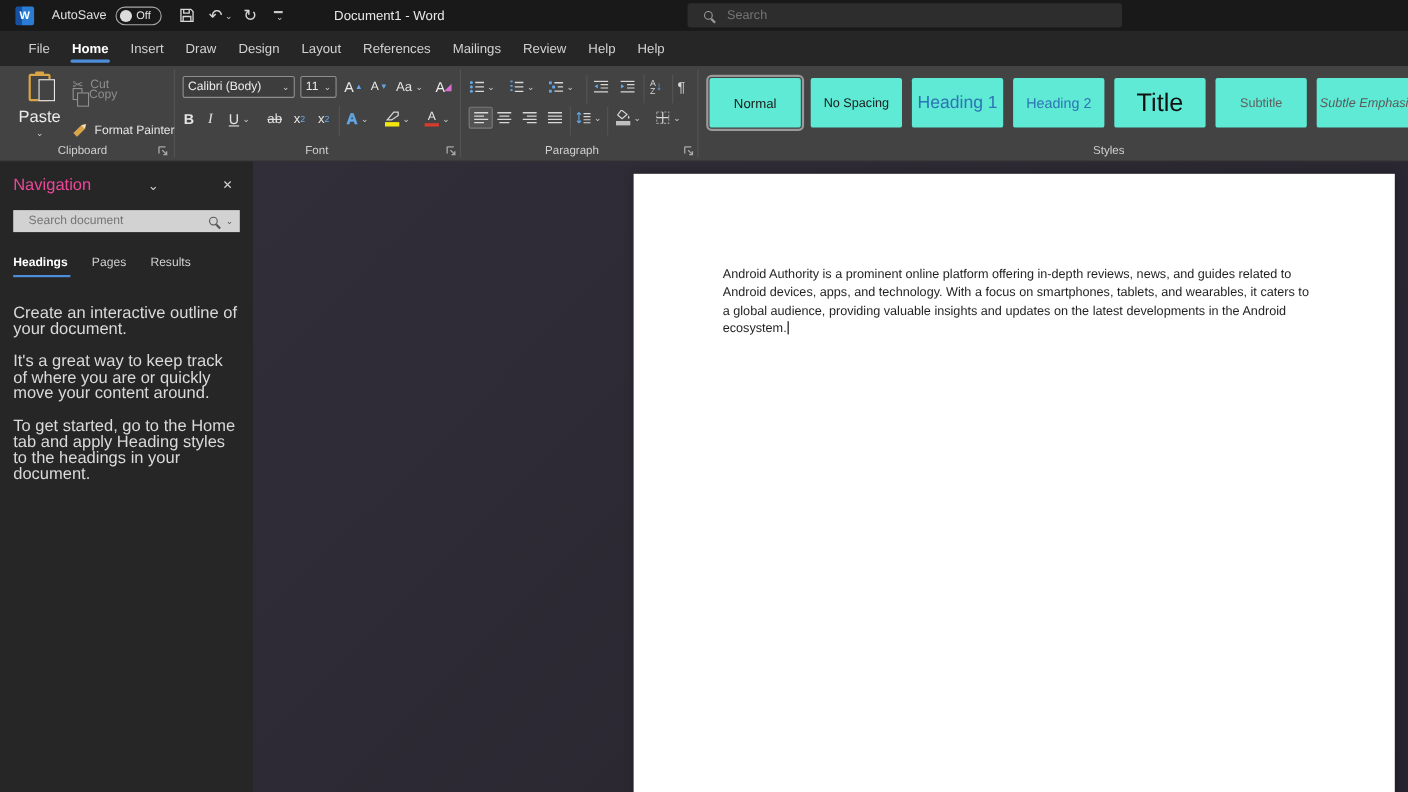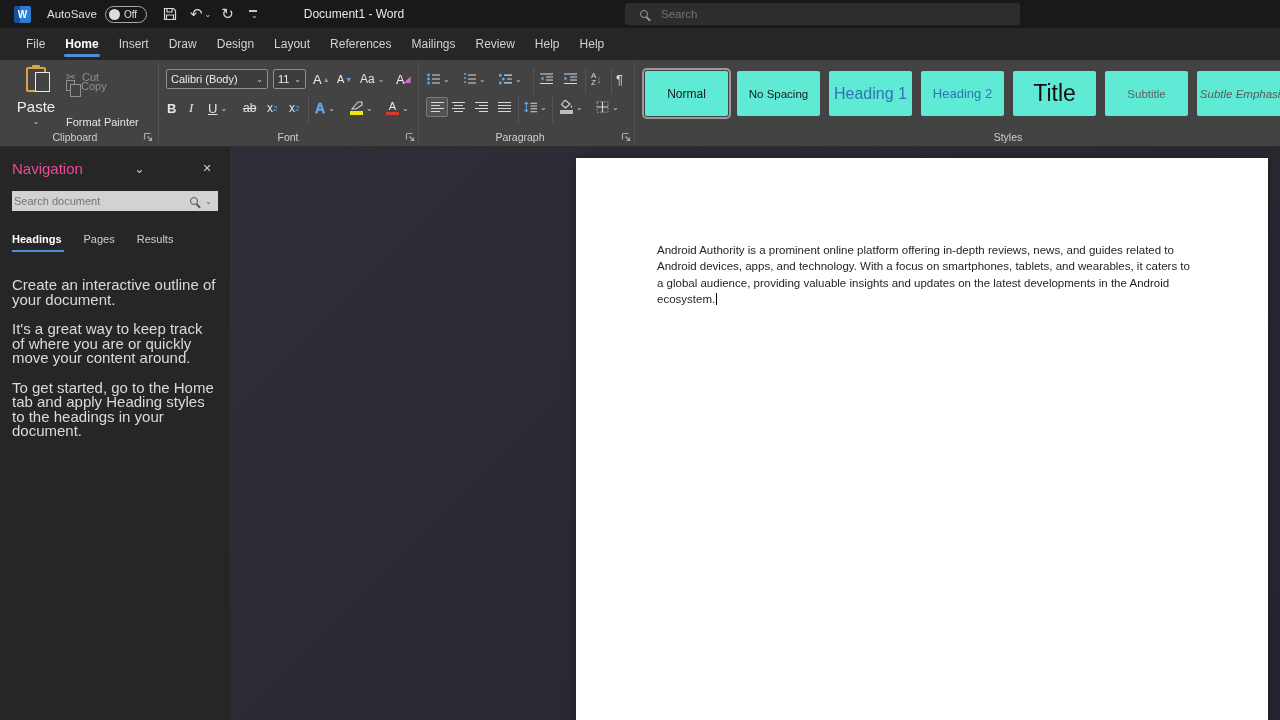--- a/index.html
+++ b/index.html
@@ -88,21 +88,21 @@
   .sc-subtle { font-size:11.5px; color:#5a5a5a; font-style:italic; }
 
   
   .main { display:flex; height:573px; }
   .navpane { width:230px; background:#262626; color:#e6e6e6; position:relative; flex:none; }
   .nav-title-row { display:flex; align-items:center; padding:13px 12px 0; }
   .nav-title { font-size:15px; color:#ec4899; }
   .nav-title-row .ctrl { margin-left:auto; color:#cfcfcf; font-size:12px; width:22px; text-align:center; }
   .nav-search { margin:14px 12px 0; height:20px; background:#d2d2d2; display:flex; align-items:center; }
   .nav-search input { flex:1; background:transparent; border:none; outline:none; font-size:11px; color:#4e4e4e;
-    padding-left:2px; font-family:"Liberation Sans", sans-serif; }
+    padding-left:14px; font-family:"Liberation Sans", sans-serif; }
   .nav-search .mag { border-color:#555; margin-right:4px; }
   .nav-search .mag::after { background:#555; }
   .nav-search .chev { color:#555; margin-right:6px; }
   .nav-tabs { display:flex; gap:22px; padding:22px 12px 0; font-size:11px; color:#cfcfcf; }
   .nav-tab { position:relative; padding-bottom:7px; }
   .nav-tab.active { color:#fff; font-weight:bold; }
   .nav-tab.active::after { content:''; position:absolute; left:0; right:-2px; bottom:0; height:2.5px; background:#4d8edb; }
   .nav-para { padding:0 14px 0 12px; font-size:15px; line-height:14.5px; color:#dadada; margin-top:15px; }
 
   .canvas { flex:1; position:relative; background:linear-gradient(135deg,#322e39 0%,#2b2832 55%,#272430 100%); overflow:hidden; }
@@ -169,21 +169,21 @@
     <span class="chev">⌄</span>
   </div>
   <div class="mini-row disabled" style="top:8px;">
     <span style="font-size:12px;">✂</span>
     <span>Cut</span>
   </div>
   <div class="mini-row disabled" style="top:17px;">
     <span class="copy-ic"></span>
     <span>Copy</span>
   </div>
-  <div class="mini-row" style="top:50px;flex-direction:column;">
+  <div class="mini-row" style="top:50px;">
     <svg class="brush-ic" viewBox="0 0 14 13">
       <path d="M1 9 L8 2 L12 1 L11 5 L4 12 Z" fill="#dba445" stroke="#e8c06a" stroke-width="0.5"></path>
       <path d="M8 2 L12 1 L11 5" fill="#f2e3c0"></path>
     </svg>
     <span>Format Painter</span>
   </div>
   <span class="grp-label" style="left:30px; width:90px;">Clipboard</span>
   <svg class="launcher" style="left:143px;" viewBox="0 0 10 10">
     <path d="M1.5 1.5 v6 M1.5 1.5 h6" stroke="#bbb" stroke-width="1.2" fill="none"></path>
     <path d="M4.5 4.5 l4 4 M8.5 5.5 v3 h-3" stroke="#bbb" stroke-width="1.2" fill="none"></path>

